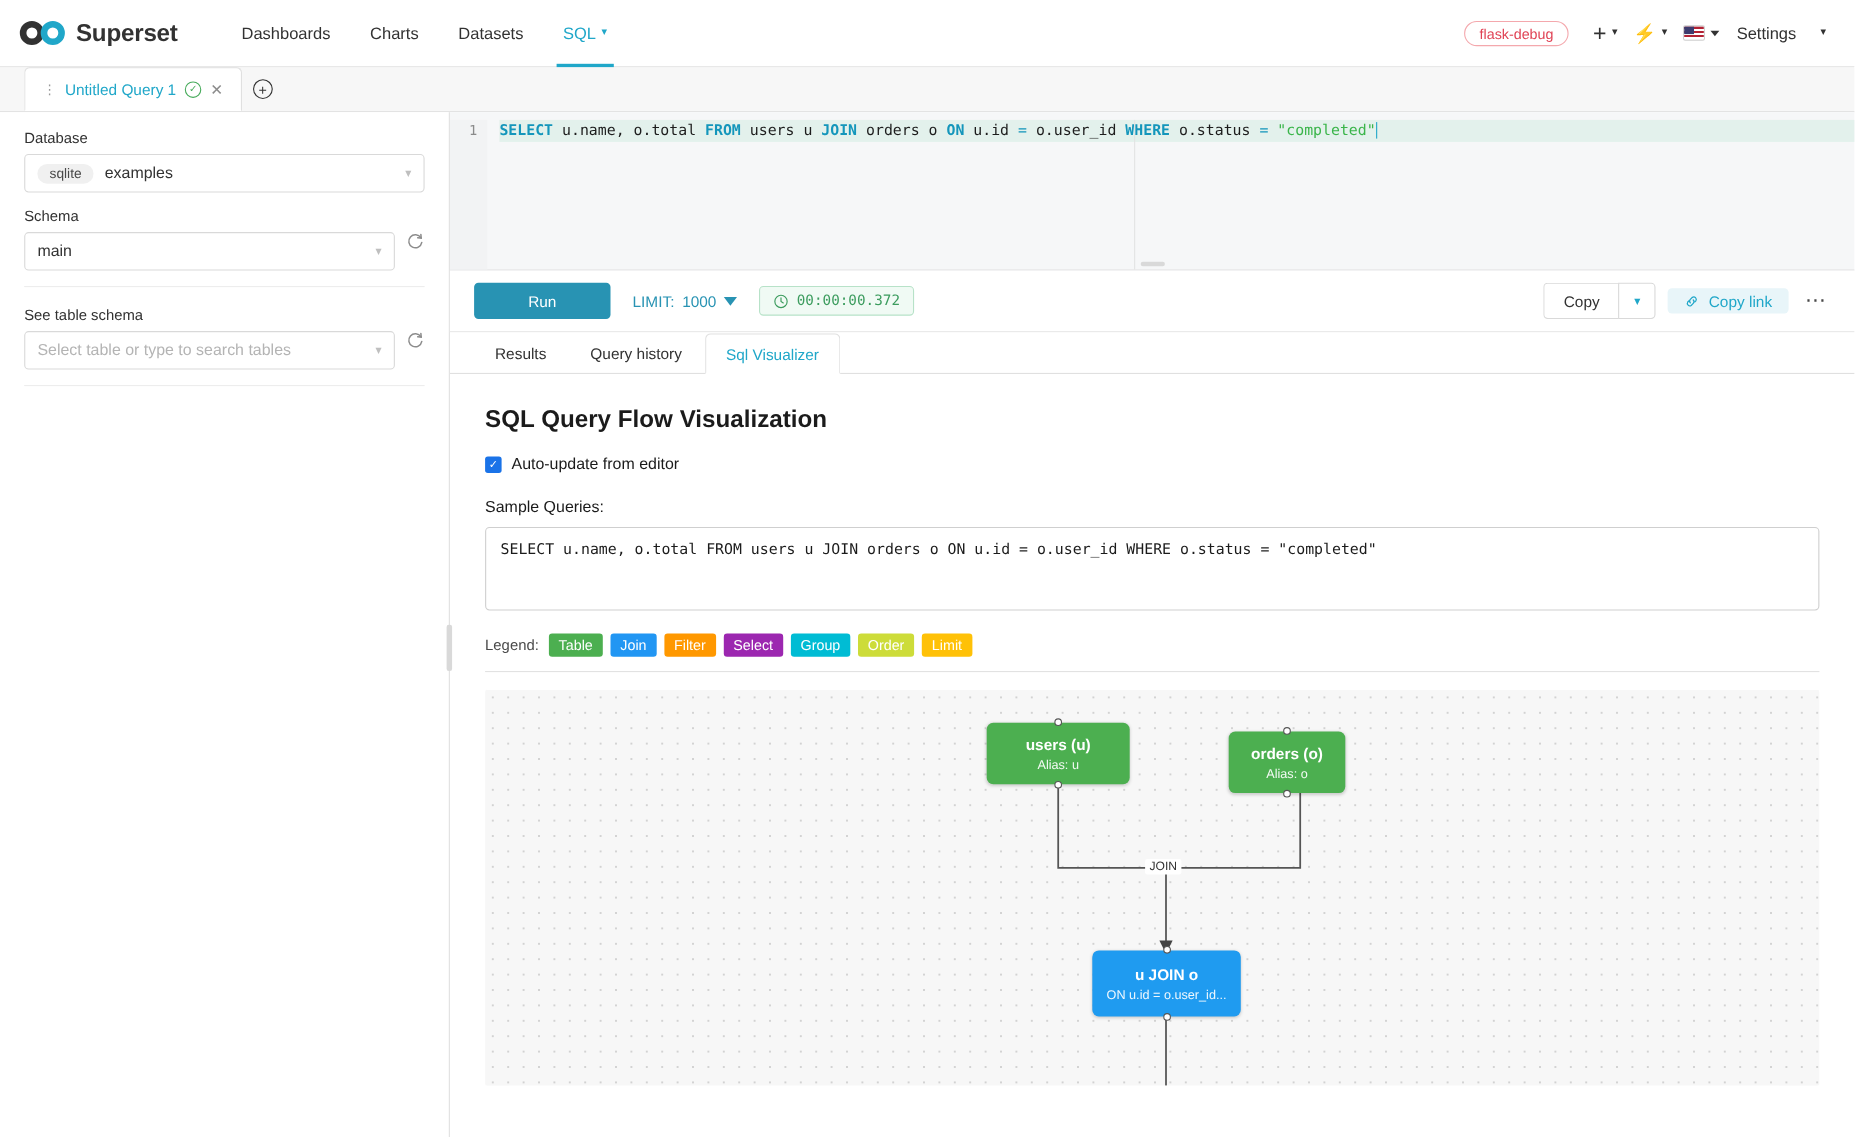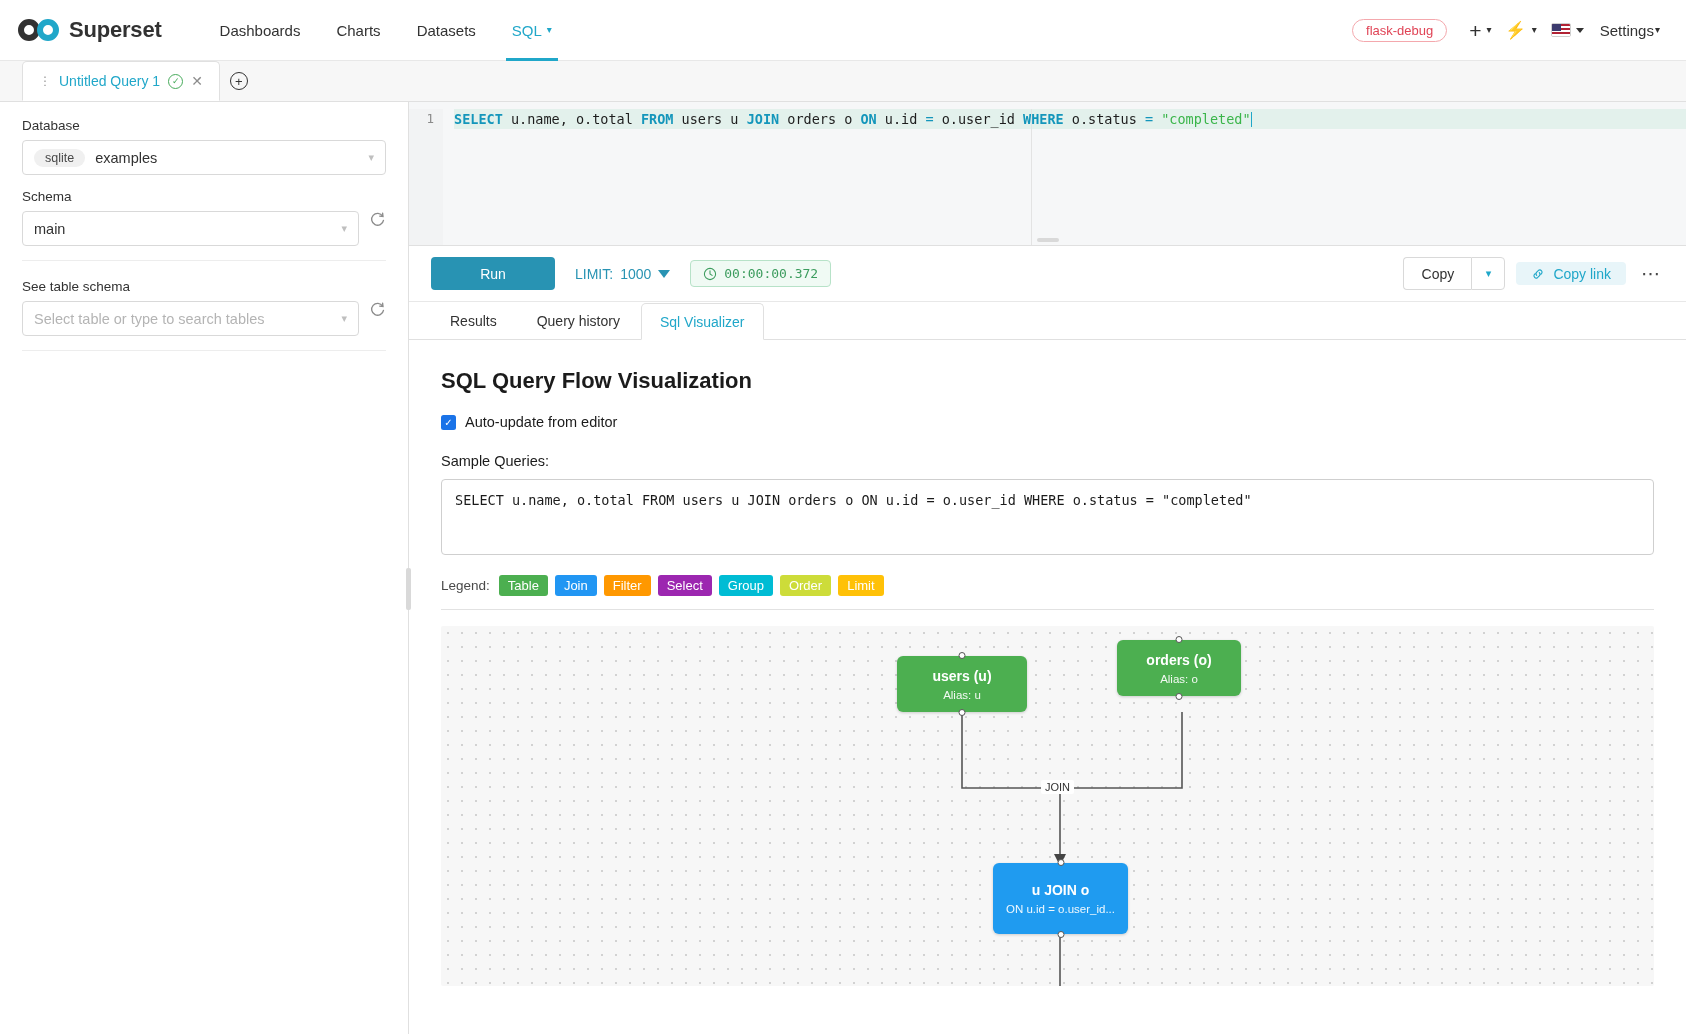--- a/index.html
+++ b/index.html
@@ -63,21 +63,21 @@
     position: absolute; inset: 0;
     background: repeating-linear-gradient(to bottom, #b22234 0 2px, #fff 2px 4px);
   }
   .flag .canton {
     position: absolute; top: 0; left: 0; width: 9px; height: 7px; background: #3c3b6e;
   }
   .tri-caret {
     width: 0; height: 0; border-left: 4px solid transparent;
     border-right: 4px solid transparent; border-top: 5px solid #323232;
   }
-  .settings-item { font-size: 15px; color: #323232; padding: 6px 8px; display:flex; align-items:center; gap:1px; cursor:pointer;}
+  .settings-item { font-size: 15px; color: #323232; padding: 6px 8px; display:flex; align-items:center; gap:22px; cursor:pointer;}
 
   
   .tabbar {
     height: 41px; display: flex; align-items: flex-end;
     background: #f7f7f7; border-bottom: 1px solid #e0e0e0;
     padding-left: 22px;
   }
   .qtab {
     display: flex; align-items: center; gap: 8px;
     height: 40px; padding: 0 16px; background: #fff;
@@ -478,27 +478,27 @@
           <path d="M619 265 L619 360" fill="none" stroke="#555" stroke-width="1.6"></path>
           <polygon points="619,240 613,228 625,228" fill="#444"></polygon>
         </svg>
         <div class="edge-label" style="left:600px;top:154px;">JOIN</div>
       <div class="node" style="left: 456px; top: 30px; width: 130px; height: 56px; background: rgb(76, 175, 80);">
             <span class="port top"></span>
             <div class="n-title">users (u)</div>
             <div class="n-sub">Alias: u</div>
             <span class="port bottom"></span>
           </div>
-          <div class="node" style="left: 676px; top: 14px; width: 124px; height: 56px; background: rgb(76, 175, 80);">
+          <div class="node" style="left: 676px; top: 38px; width: 106px; height: 56px; background: rgb(76, 175, 80);">
             <span class="port top"></span>
             <div class="n-title">orders (o)</div>
             <div class="n-sub">Alias: o</div>
             <span class="port bottom"></span>
           </div>
-          <div class="node" style="left: 552px; top: 237px; width: 135px; height: 71px; background: rgb(31, 155, 240);">
+          <div class="node" style="left: 552px; top: 237px; width: 135px; height: 60px; background: rgb(31, 155, 240);">
             <span class="port top"></span>
             <div class="n-title">u JOIN o</div>
             <div class="n-sub">ON u.id = o.user_id...</div>
             <span class="port bottom"></span>
           </div>
         </div>
     </div>
 
   </div>
 </div>

